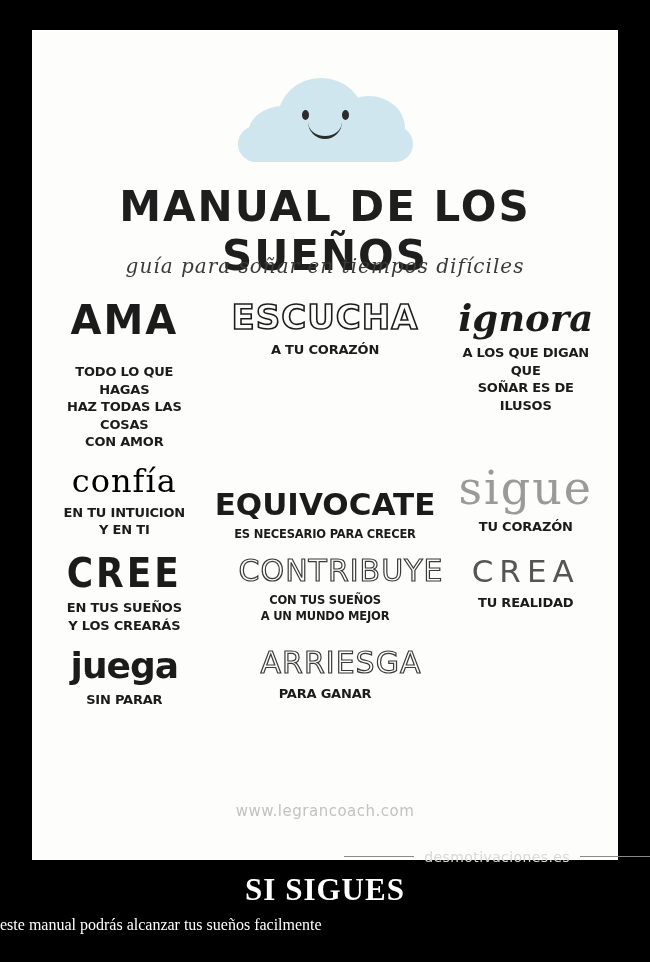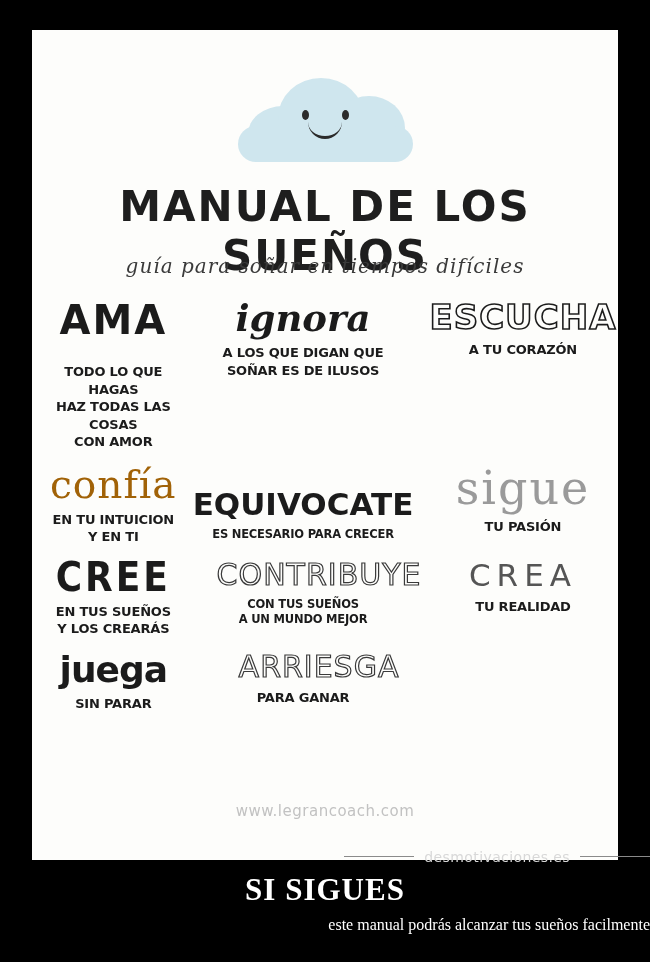--- a/index.html
+++ b/index.html
@@ -150,22 +150,22 @@
   }
   .kw.italic {
     font-family: "DejaVu Serif", serif;
     font-style: italic;
     font-weight: bold;
     font-size: 37px;
     letter-spacing: 0px;
   }
   .kw.thin {
     font-family: "DejaVu Serif", serif;
-    font-size: 39px;
-    color: #a16207;
+    font-size: 32px;
+    color: #000000;
     letter-spacing: 1px;
   }
   .kw.mixed {
     font-family: "DejaVu Sans", sans-serif;
     font-weight: bold;
     font-size: 31px;
     letter-spacing: 0px;
     margin-top: 24px;
   }
   .kw.wide {
@@ -260,21 +260,21 @@
     font-size: 31px;
     font-weight: bold;
     letter-spacing: 1px;
     color: #ffffff;
   }
   .caption-sub {
     position: absolute;
     left: 0;
     top: 916px;
     width: 100%;
-    text-align: right;
+    text-align: left;
     font-family: "Liberation Serif", serif;
     font-size: 16px;
     color: #ffffff;
   }
 </style>
 </head>
 <body>
 
 <div class="poster">
 
@@ -298,44 +298,44 @@
     <div class="grid">
 
       <div class="cell">
         <div class="kw block">AMA</div>
         <div class="desc" style="white-space: pre-line; margin-top: 23px;">TODO LO QUE HAGAS
 HAZ TODAS LAS COSAS
 CON AMOR</div>
       </div>
 
       <div class="cell">
+        <div class="kw outline">ESCUCHA</div>
+        <div class="desc" style="white-space: pre-line;">A TU CORAZÓN</div>
+      </div>
+
+      <div class="cell">
         <div class="kw italic">ignora</div>
         <div class="desc" style="white-space: pre-line;">A LOS QUE DIGAN QUE
 SOÑAR ES DE ILUSOS</div>
       </div>
 
       <div class="cell">
-        <div class="kw outline">ESCUCHA</div>
-        <div class="desc" style="white-space: pre-line;">A TU CORAZÓN</div>
-      </div>
-
-      <div class="cell">
         <div class="kw thin">confía</div>
         <div class="desc" style="white-space: pre-line;">EN TU INTUICION
 Y EN TI</div>
       </div>
 
       <div class="cell">
         <div class="kw mixed">EQUIVOCATE</div>
         <div class="desc small" style="white-space: pre-line;">ES NECESARIO PARA CRECER</div>
       </div>
 
       <div class="cell">
         <div class="kw greyfill">sigue</div>
-        <div class="desc" style="white-space: pre-line;">TU PASIÓN</div>
+        <div class="desc" style="white-space: pre-line;">TU CORAZÓN</div>
       </div>
 
 
       <div class="cell">
         <div class="kw tall">CREE</div>
         <div class="desc" style="white-space: pre-line;">EN TUS SUEÑOS
 Y LOS CREARÁS</div>
       </div>
 
       <div class="cell">

